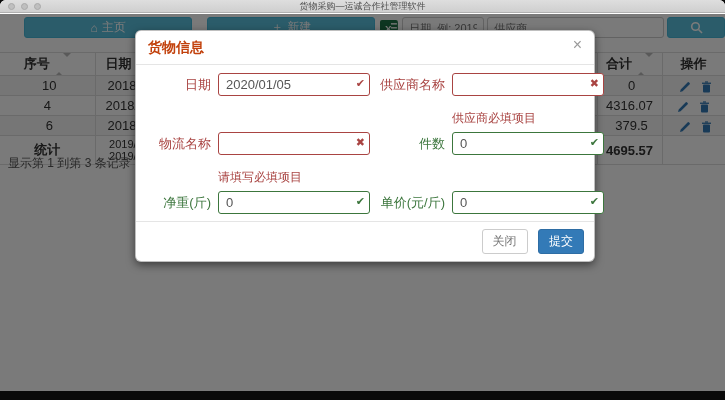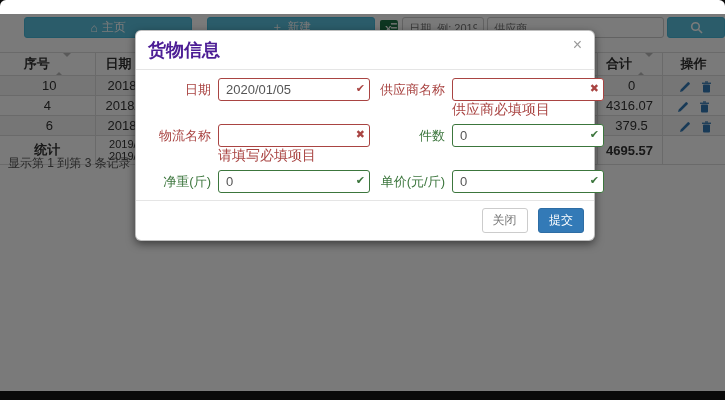--- a/index.html
+++ b/index.html
@@ -48,47 +48,55 @@
   .ops svg { cursor:pointer; margin:0 3px; vertical-align:middle; }
   .sum td { font-weight:bold; height:26px; }
   .sum .dates { font-weight:normal; font-size:11px; line-height:12px; }
   .status { position:absolute; top:141px; left:8px; font-size:12px; color:#555; }
 
   
   .backdrop { position:absolute; top:14px; left:0; right:0; bottom:0; background:rgba(0,0,0,0.52); z-index:5; }
   .modal { position:absolute; left:135px; top:30px; width:460px; background:#fff; z-index:10;
            border-radius:6px; border:1px solid rgba(0,0,0,.25); box-shadow:0 3px 9px rgba(0,0,0,.5); }
   .modal-header { padding:7px 12px; border-bottom:1px solid #e5e5e5; }
-  .modal-title { font-size:18px; font-weight:bold; color:#4c1d95; display:inline-block;text-align:center; }
+  .modal-title { font-size:14px; font-weight:bold; color:#c2410c; display:inline-block;text-align:center; }
   .modal-close { float:right; font-size:16px; line-height:14px; color:#9a9a9a; cursor:pointer;
                  background:none; border:none; font-family:inherit; }
   .modal-body { padding:8px 10px 2px; }
   .form-grid { display:grid; grid-template-columns:1fr 1fr; column-gap:10px; }
   .form-group { display:flex; align-items:flex-start; margin-bottom:5px; }
   .form-group label { width:72px; text-align:right; padding-right:7px; font-size:13px;
                       line-height:23px; white-space:nowrap; }
   .field-wrap { position:relative; }
   .field-wrap input { width:152px; height:23px; border:1px solid #ccc; border-radius:3px;
                       font-size:13px; color:#555; padding:0 20px 0 7px; font-family:inherit; }
   .field-icon { position:absolute; right:5px; top:4px; font-size:11px; }
-  .hint { font-size:14px; margin-top:0; }
+  .hint { font-size:12px; margin-top:14px; }
   .error label, .error .hint, .error .field-icon { color:#a94442; }
   .error input { border-color:#a94442; }
   .success label, .success .field-icon { color:#3c763d; }
   .success input { border-color:#3c763d; }
   .modal-footer { border-top:1px solid #e5e5e5; padding:7px 10px; text-align:right; }
   .btn-sm { font-size:12px; padding:3px 10px; border-radius:3px; cursor:pointer; font-family:inherit; }
   .btn-default { background:#fff; border:1px solid #ccc; color:#737373; margin-right:6px; }
   .btn-primary { background:#337ab7; border:1px solid #2e6da4; color:#fff; }
 </style>
 </head>
 <body>
 
 <div class="window">
 
+  <div class="titlebar">
+    <div class="traffic">
+      <span class="dot"></span>
+      <span class="dot"></span>
+      <span class="dot"></span>
+    </div>
+    <div class="win-title">货物采购—运诚合作社管理软件</div>
+  </div>
 
   <div class="content">
 
     <div class="toolbar">
       <button class="btn-big btn-home">
         <span>⌂</span>
         <span>主页</span>
       </button>
       <button class="btn-big btn-new">
         <span>＋</span>

